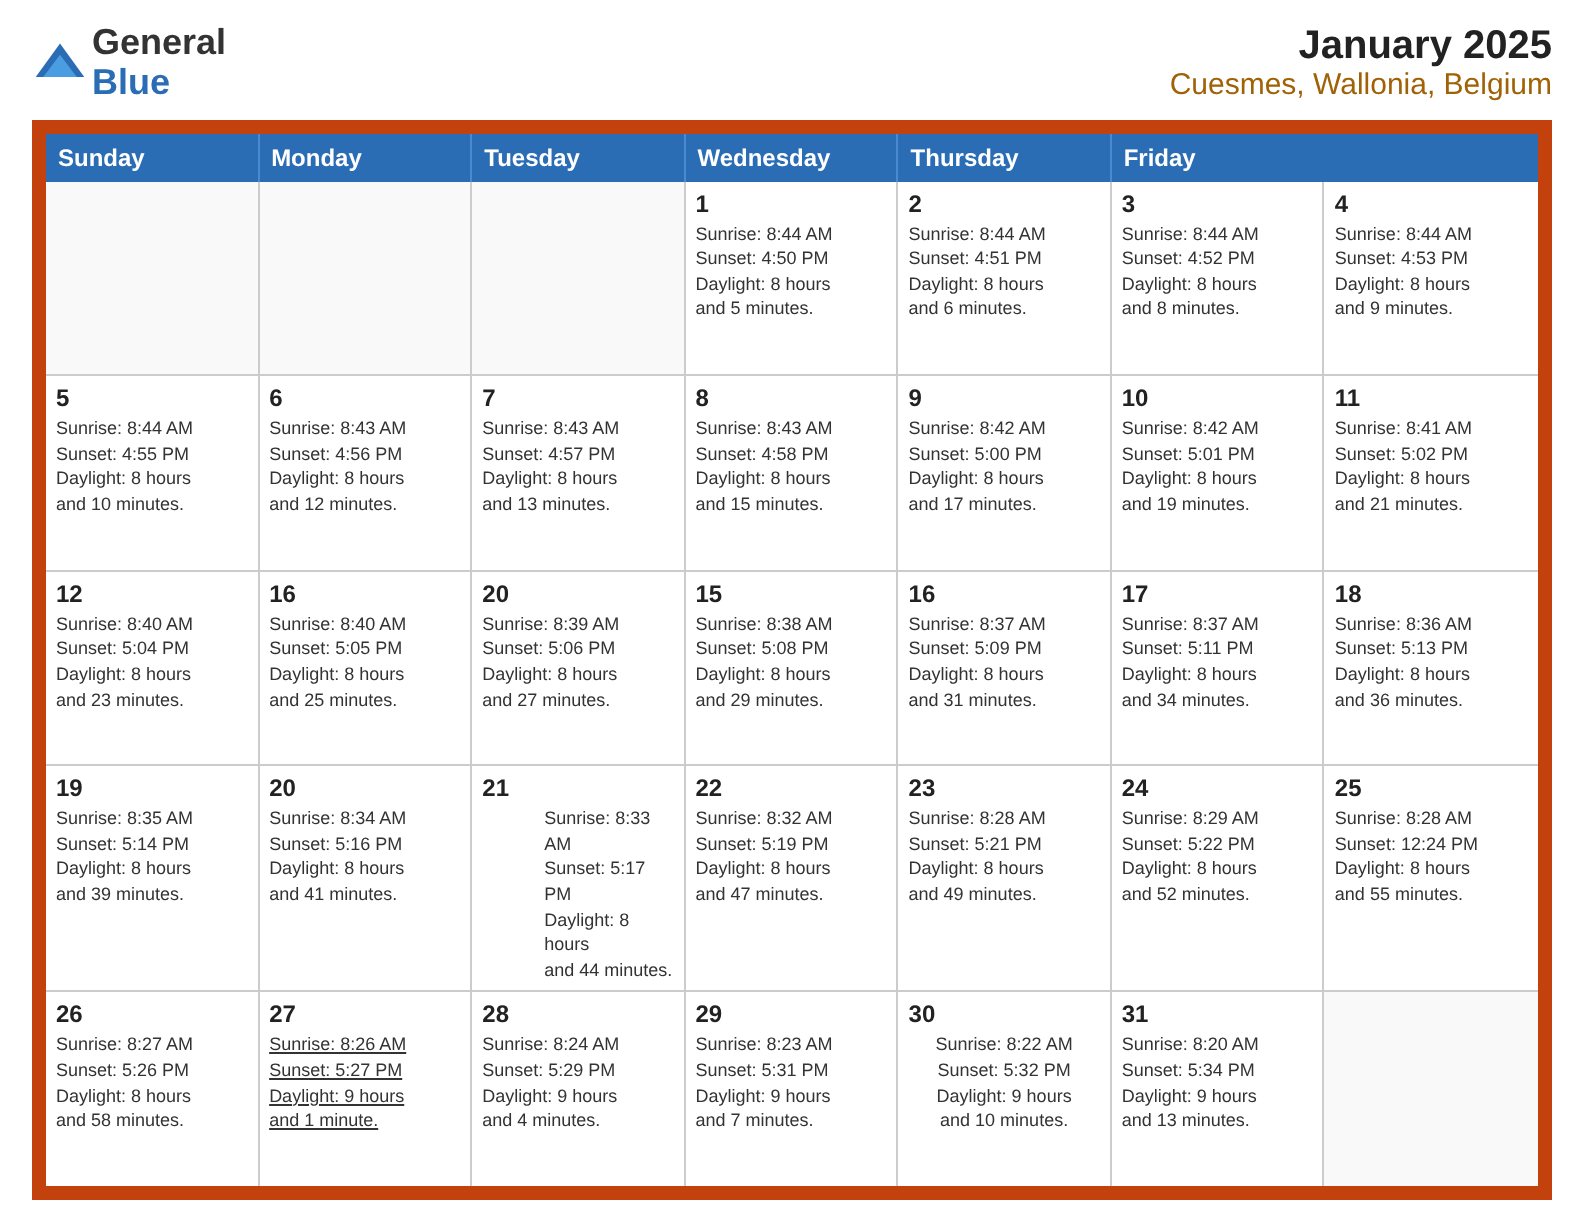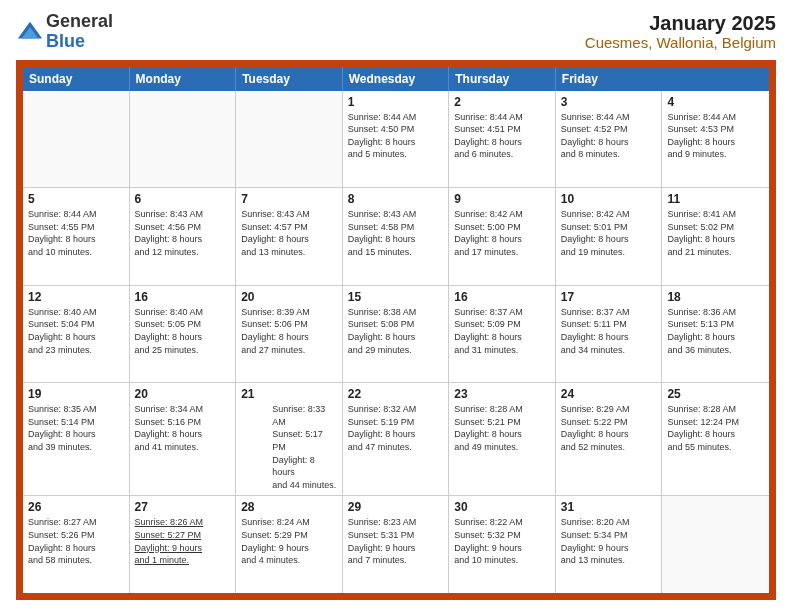--- a/index.html
+++ b/index.html
@@ -355,21 +355,21 @@
           </div>
           <div class="cal-cell">
             <div class="day-num">29</div>
             <div class="day-info" style="white-space: pre-line;">Sunrise: 8:23 AM
 Sunset: 5:31 PM
 Daylight: 9 hours
 and 7 minutes.</div>
           </div>
           <div class="cal-cell">
             <div class="day-num">30</div>
-            <div class="day-info" style="white-space: pre-line;">Sunrise: 8:22 AM
+            <div class="day-info" style="white-space: pre-line; text-align: center;">Sunrise: 8:22 AM
 Sunset: 5:32 PM
 Daylight: 9 hours
 and 10 minutes.</div>
           </div>
           <div class="cal-cell">
             <div class="day-num">31</div>
             <div class="day-info" style="white-space: pre-line;">Sunrise: 8:20 AM
 Sunset: 5:34 PM
 Daylight: 9 hours
 and 13 minutes.</div>

